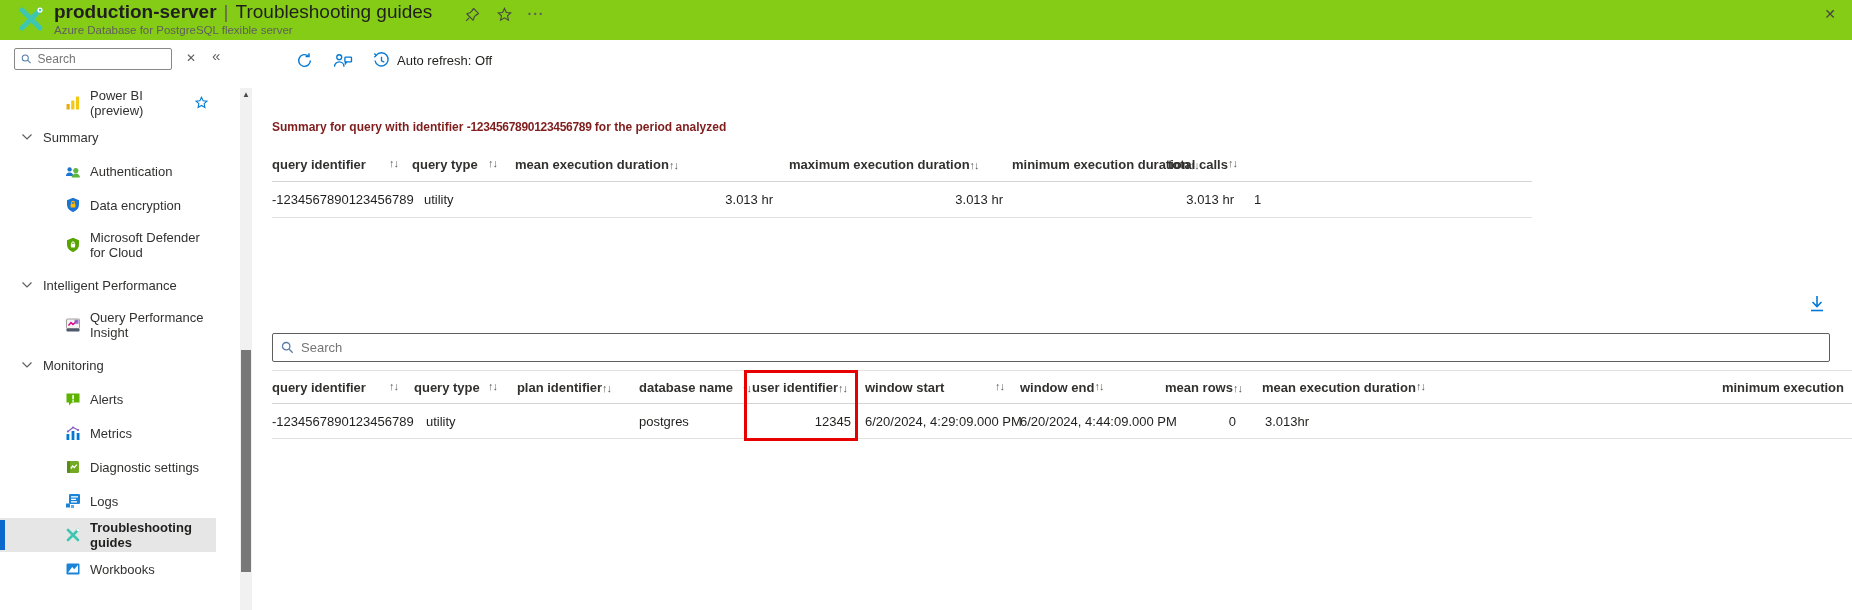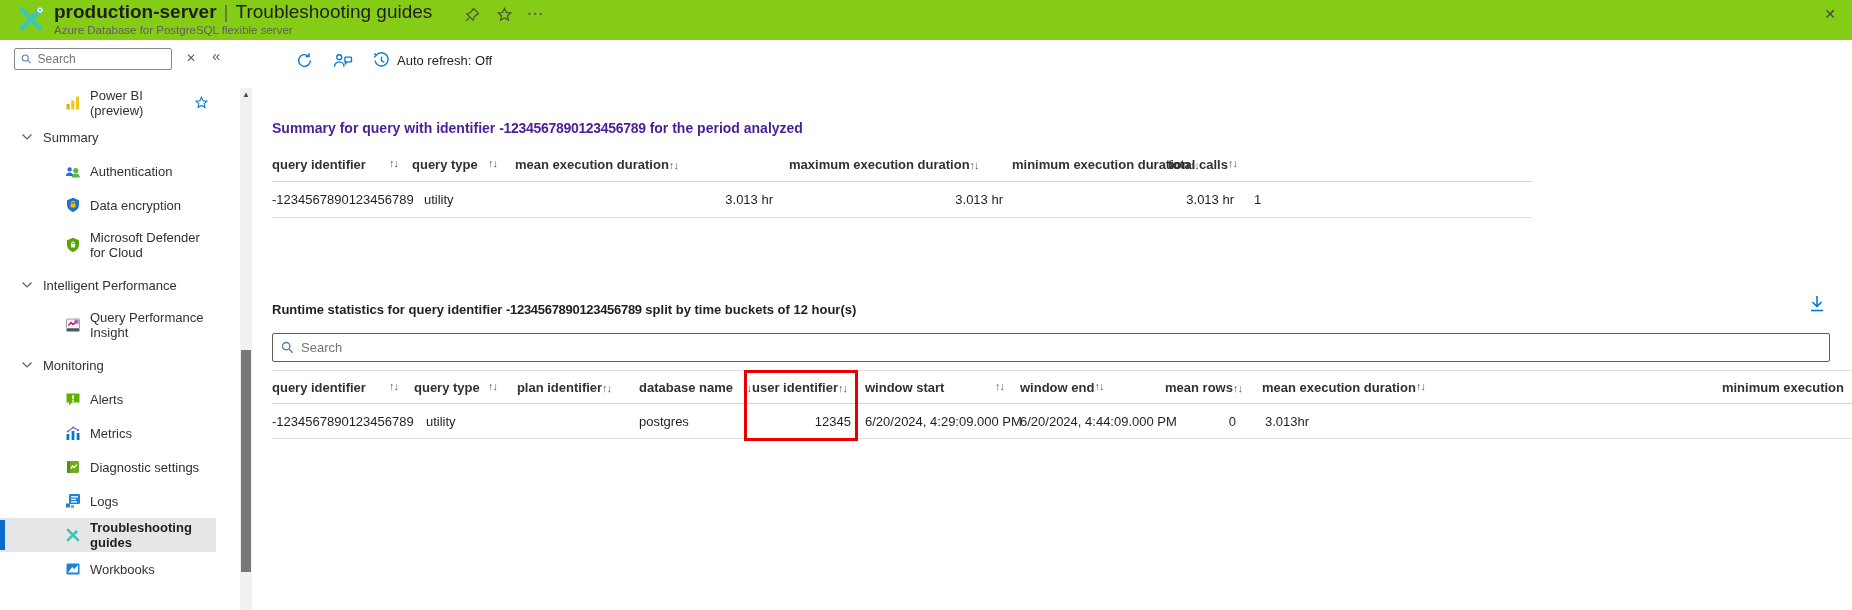--- a/index.html
+++ b/index.html
@@ -42,21 +42,21 @@
   .sb-scroll { position:absolute; left:240px; top:48px; width:12px; bottom:0; background:#f1f1f1; }
   .sb-up { position:absolute; top:2px; left:0; width:12px; text-align:center; font-size:8px; color:#4a4a4a; }
   .sb-thumb { position:absolute; left:1px; width:10px; top:262px; height:222px; background:#787878; }
 
   
   .main { position:absolute; left:252px; top:40px; right:0; bottom:0; background:#fff; }
   .toolbar { position:absolute; left:44px; top:8px; display:flex; align-items:center; gap:20px; height:24px; }
   .tb-btn { display:flex; align-items:center; gap:7px; cursor:pointer; }
   .tb-label { font-size:13px; color:#201f1e; }
 
-  .h-sum { position:absolute; left:20px; top:80px; font-size:14px; font-weight:700; color:#4c1d95; }
+  .h-sum { position:absolute; left:20px; top:80px; font-size:12px; font-weight:700; color:#7f1d1d; }
   .h-sum .hid, .h-run .hid { font-weight:800; letter-spacing:-0.3px; }
   .h-sum .hp, .h-sum .hs, .h-run .hp, .h-run .hs { font-weight:700; }
 
   .grid-h { display:grid; align-items:center; height:34px; border-bottom:1px solid #d6d4d2; font-size:13px; font-weight:700; color:#323130; }
   .grid-v { display:grid; align-items:center; height:36px; border-bottom:1px solid #e4e2e0; font-size:13px; color:#201f1e; }
   .grid-h > div, .grid-v > div { white-space:nowrap; overflow:visible; }
   .sort { font-size:11px; letter-spacing:-1px; color:#605e5c; font-weight:400; }
 
   .t1h { position:absolute; left:20px; top:108px; width:1260px; grid-template-columns:138px 95px 280px 227px 148px 90px; }
   .t1v { position:absolute; left:20px; top:142px; width:1260px; grid-template-columns:138px 95px 272px 230px 233px 80px; }
@@ -373,23 +373,20 @@
     </div>
     <div class="grid-v t1v">
       <div>-1234567890123456789</div>
       <div>utility</div>
       <div>3.013 hr</div>
       <div>3.013 hr</div>
       <div>3.013 hr</div>
       <div>1</div>
     </div>
 
-    <div class="h-run">
-      <span class="hp">Runtime statistics for query identifier </span><span class="hid">-1234567890123456789</span><span class="hs"> split by time buckets of 12 hour(s)</span>
-    </div>
     <div class="dl-btn">
       <svg width="18" height="20" viewBox="0 0 18 20" fill="none" stroke="#0078d4" stroke-width="1.6">
         <line x1="9" y1="2" x2="9" y2="12"></line>
         <polyline points="4.5,8 9,12.5 13.5,8"></polyline>
         <line x1="3" y1="16.5" x2="15" y2="16.5"></line>
       </svg>
     </div>
 
     <div class="run-search">
       <svg width="13" height="13" viewBox="0 0 14 14" fill="none" stroke="#557da5" stroke-width="1.4">

